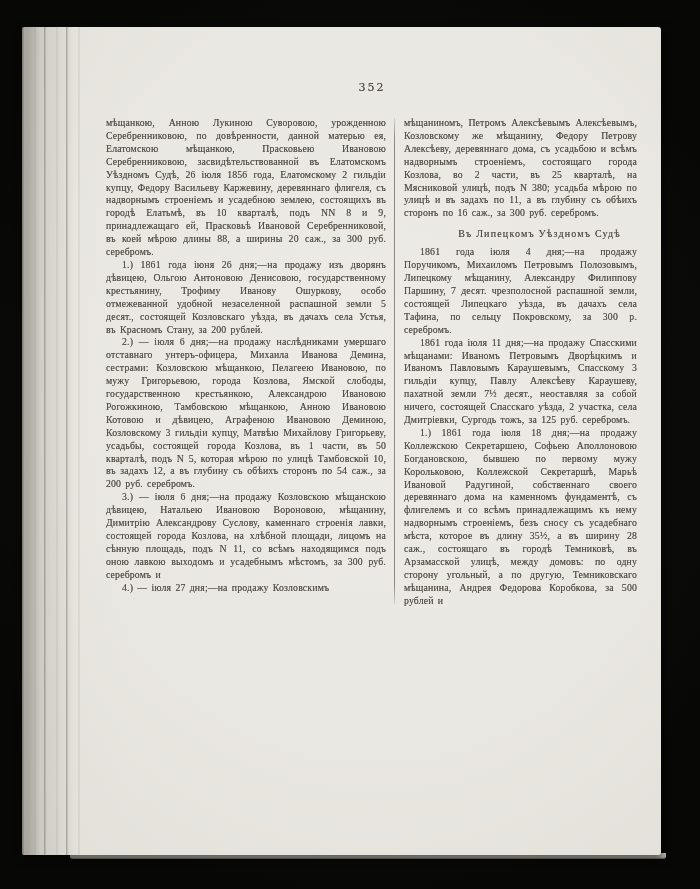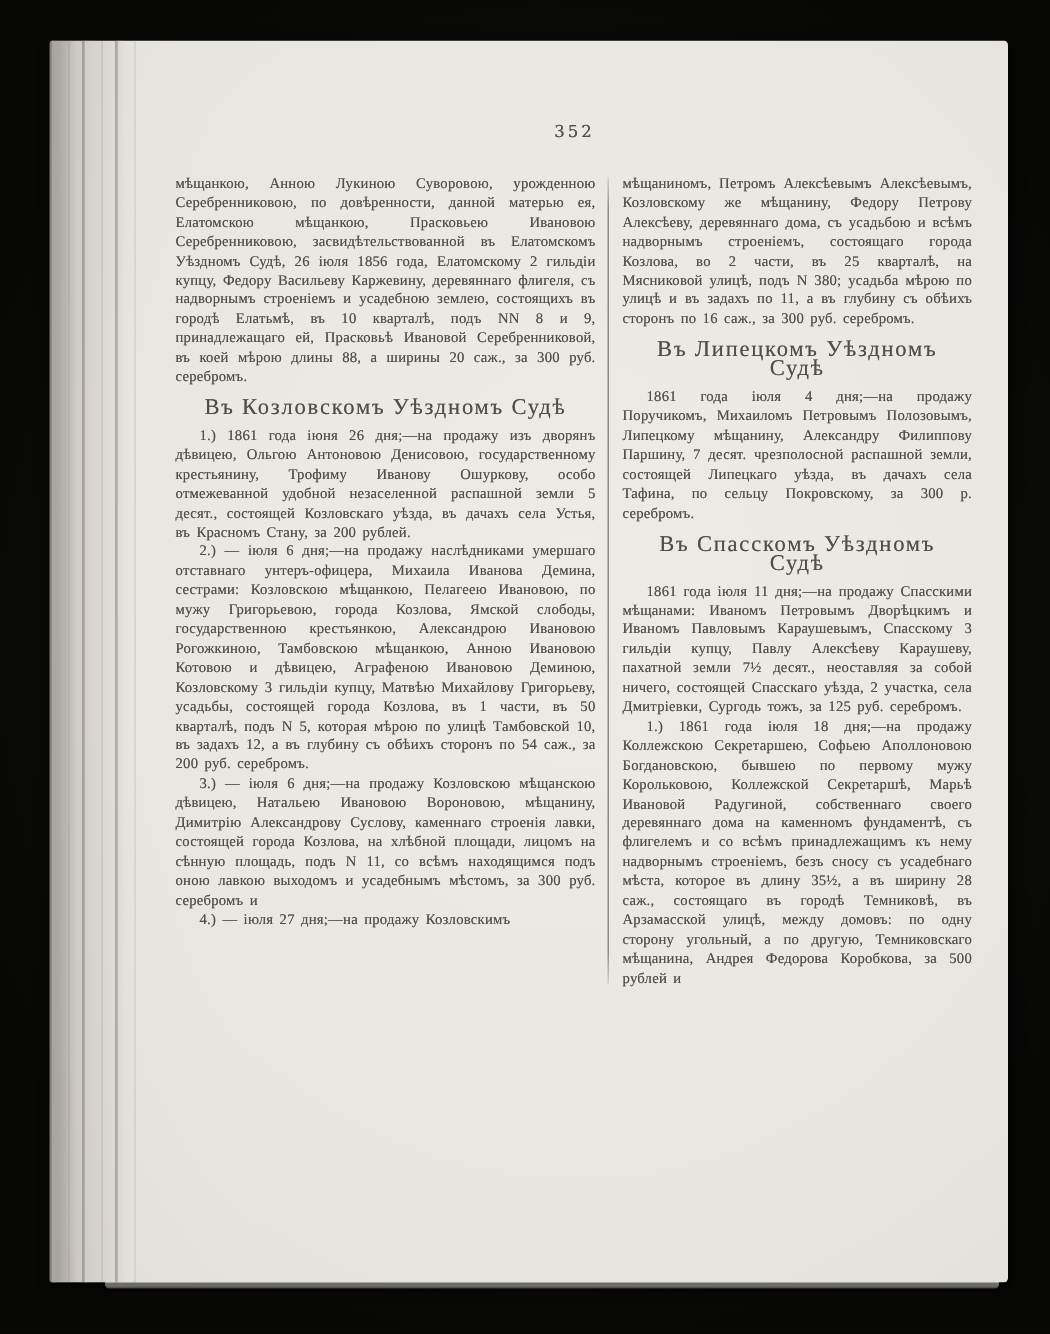--- a/index.html
+++ b/index.html
@@ -15,21 +15,21 @@
     background:
       radial-gradient(ellipse 60% 55% at 52% 48%, #181816 0%, #0d0d0c 55%, #070706 100%);
   }
   
   .under-page {
     position: absolute; left: 70px; top: 853px; width: 596px; height: 6px;
     background: linear-gradient(180deg, #d8d6cf 0%, #b4b2ab 70%, #55534e 100%);
     border-radius: 0 0 3px 3px;
   }
   .page {
-    position: absolute; left: 33px; top: 27px; width: 639px; height: 828px;
+    position: absolute; left: 22px; top: 27px; width: 639px; height: 828px;
     background:
       linear-gradient(90deg, rgba(70,66,60,0.50) 0px, rgba(150,146,138,0.30) 18px, rgba(222,220,213,0.12) 55px, rgba(0,0,0,0) 110px),
       radial-gradient(ellipse 90% 80% at 55% 42%, #edebe5 0%, #e9e7e1 55%, #e1dfd8 100%);
     box-shadow: 2px 3px 9px rgba(0,0,0,0.65);
     border-radius: 2px 3px 3px 2px;
   }
   
   .gutter {
     position: absolute; left: 0; top: 0; width: 64px; height: 100%;
     background:
@@ -63,57 +63,55 @@
     margin: 0;
     text-align: justify;
     font-size: 9.8px;
     line-height: 12.9px;
     word-spacing: 1.6px;
     letter-spacing: 0.15px;
   }
   p.item { text-indent: 16px; }
   h3 {
     margin: 7px 16px 6px;
-    text-align: center;
+    text-align: right;
     font-weight: normal;
-    font-size: 15px;
+    font-size: 10px;
     letter-spacing: 1.2px;
     line-height: 13px;
   }
 </style>
 </head>
 <body>
 
 <div class="backdrop">
   <div class="under-page"></div>
 
   <div class="page">
     <div class="gutter"></div>
 
     <div class="textblock">
       <div class="pagenum">352</div>
 
       <div class="cols">
 
         <div class="col-l">
           <p class="cont">мѣщанкою, Анною Лукиною Суворовою, урожденною Серебренниковою, по довѣренности, данной матерью ея, Елатомскою мѣщанкою, Прасковьею Ивановою Серебренниковою, засвидѣтельствованной въ Елатомскомъ Уѣздномъ Судѣ, 26 іюля 1856 года, Елатомскому 2 гильдіи купцу, Федору Васильеву Каржевину, деревяннаго флигеля, съ надворнымъ строеніемъ и усадебною землею, состоящихъ въ городѣ Елатьмѣ, въ 10 кварталѣ, подъ NN 8 и 9, принадлежащаго ей, Прасковьѣ Ивановой Серебренниковой, въ коей мѣрою длины 88, а ширины 20 саж., за 300 руб. серебромъ.</p>
-          <h3>Въ Козловскомъ Уѣздномъ Судѣ</h3>
           <p class="item">1.) 1861 года іюня 26 дня;—на продажу изъ дворянъ дѣвицею, Ольгою Антоновою Денисовою, государственному крестьянину, Трофиму Иванову Ошуркову, особо отмежеванной удобной незаселенной распашной земли 5 десят., состоящей Козловскаго уѣзда, въ дачахъ села Устья, въ Красномъ Стану, за 200 рублей.</p>
           <p class="item">2.) — іюля 6 дня;—на продажу наслѣдниками умершаго отставнаго унтеръ-офицера, Михаила Иванова Демина, сестрами: Козловскою мѣщанкою, Пелагеею Ивановою, по мужу Григорьевою, города Козлова, Ямской слободы, государственною крестьянкою, Александрою Ивановою Рогожкиною, Тамбовскою мѣщанкою, Анною Ивановою Котовою и дѣвицею, Аграфеною Ивановою Деминою, Козловскому 3 гильдіи купцу, Матвѣю Михайлову Григорьеву, усадьбы, состоящей города Козлова, въ 1 части, въ 50 кварталѣ, подъ N 5, которая мѣрою по улицѣ Тамбовской 10, въ задахъ 12, а въ глубину съ обѣихъ сторонъ по 54 саж., за 200 руб. серебромъ.</p>
           <p class="item">3.) — іюля 6 дня;—на продажу Козловскою мѣщанскою дѣвицею, Натальею Ивановою Вороновою, мѣщанину, Димитрію Александрову Суслову, каменнаго строенія лавки, состоящей города Козлова, на хлѣбной площади, лицомъ на сѣнную площадь, подъ N 11, со всѣмъ находящимся подъ оною лавкою выходомъ и усадебнымъ мѣстомъ, за 300 руб. серебромъ и</p>
           <p class="item">4.) — іюля 27 дня;—на продажу Козловскимъ</p>
         </div>
 
         <div class="sep"></div>
 
         <div class="col-r">
           <p class="cont">мѣщаниномъ, Петромъ Алексѣевымъ Алексѣевымъ, Козловскому же мѣщанину, Федору Петрову Алексѣеву, деревяннаго дома, съ усадьбою и всѣмъ надворнымъ строеніемъ, состоящаго города Козлова, во 2 части, въ 25 кварталѣ, на Мясниковой улицѣ, подъ N 380; усадьба мѣрою по улицѣ и въ задахъ по 11, а въ глубину съ обѣихъ сторонъ по 16 саж., за 300 руб. серебромъ.</p>
           <h3>Въ Липецкомъ Уѣздномъ Судѣ</h3>
           <p class="item">1861 года іюля 4 дня;—на продажу Поручикомъ, Михаиломъ Петровымъ Полозовымъ, Липецкому мѣщанину, Александру Филиппову Паршину, 7 десят. чрезполосной распашной земли, состоящей Липецкаго уѣзда, въ дачахъ села Тафина, по сельцу Покровскому, за 300 р. серебромъ.</p>
-          <h3>Въ Спасскомъ Уѣздномъ Судѣ</h3>
           <p class="item">1861 года іюля 11 дня;—на продажу Спасскими мѣщанами: Иваномъ Петровымъ Дворѣцкимъ и Иваномъ Павловымъ Караушевымъ, Спасскому 3 гильдіи купцу, Павлу Алексѣеву Караушеву, пахатной земли 7½ десят., неоставляя за собой ничего, состоящей Спасскаго уѣзда, 2 участка, села Дмитріевки, Сургодь тожъ, за 125 руб. серебромъ.</p>
           <p class="item">1.) 1861 года іюля 18 дня;—на продажу Коллежскою Секретаршею, Софьею Аполлоновою Богдановскою, бывшею по первому мужу Корольковою, Коллежской Секретаршѣ, Марьѣ Ивановой Радугиной, собственнаго своего деревяннаго дома на каменномъ фундаментѣ, съ флигелемъ и со всѣмъ принадлежащимъ къ нему надворнымъ строеніемъ, безъ сносу съ усадебнаго мѣста, которое въ длину 35½, а въ ширину 28 саж., состоящаго въ городѣ Темниковѣ, въ Арзамасской улицѣ, между домовъ: по одну сторону угольный, а по другую, Темниковскаго мѣщанина, Андрея Федорова Коробкова, за 500 рублей и</p>
         </div>
 
       </div>
     </div>
   </div>
 </div>
 
 </body></html>

